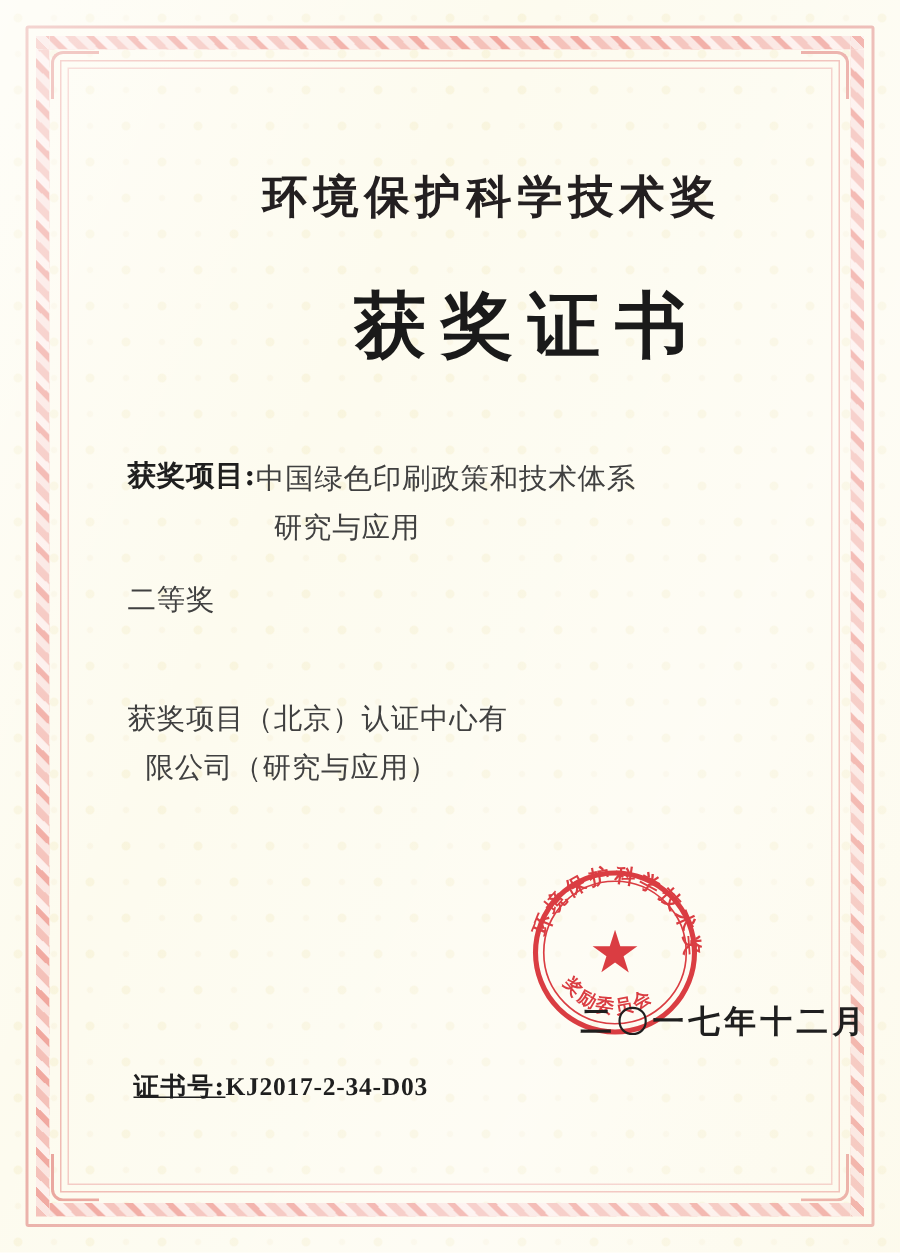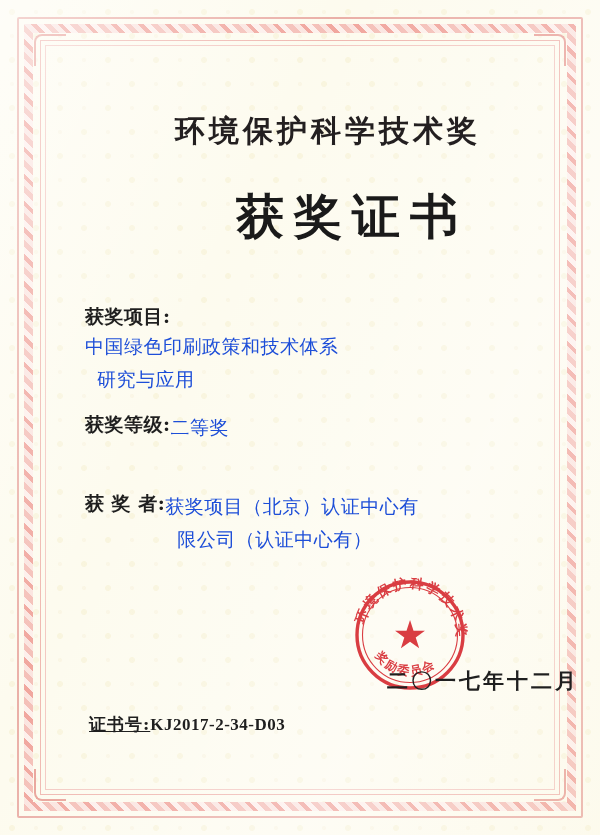--- a/index.html
+++ b/index.html
@@ -142,31 +142,31 @@
     font-size: 19px;
     font-weight: bold;
     color: #1f1f1f;
     letter-spacing: 0.5px;
     white-space: nowrap;
     padding-top: 1px;
   }
   .field-value {
     flex: 1 1 auto;
     font-size: 19px;
-    color: #1d4ed8;
+    color: #404040;
     line-height: 1.75;
     letter-spacing: 0.5px;
   }
   .field-value .line2 {
     display: block;
     padding-left: 12px;
     font-family: Liberation Serif, serif;
   }
 
-  .gap-project { margin-bottom: 14px; flex-direction: column; }
+  .gap-project { margin-bottom: 14px; }
   .gap-level   { margin-bottom: 46px; }
 
   
   .seal {
     position: absolute;
     left: 298px;
     top: 523px;
     width: 134px;
     height: 134px;
   }
@@ -230,31 +230,29 @@
 
       <div class="field-row gap-project">
         <div class="field-label">获奖项目:</div>
         <div class="field-value">
           <span>中国绿色印刷政策和技术体系</span>
           <span class="line2">研究与应用</span>
         </div>
       </div>
 
       <div class="field-row gap-level">
-        <div class="field-label">获奖等级:</div>
         <div class="field-value">
           <span>二等奖</span>
         </div>
       </div>
 
       <div class="field-row">
-        <div class="field-label">获 奖 者:</div>
         <div class="field-value">
           <span>获奖项目（北京）认证中心有</span>
-          <span class="line2">限公司（认证中心有）</span>
+          <span class="line2">限公司（研究与应用）</span>
         </div>
       </div>
 
     </div>
 
     <div class="seal">
       <svg width="134" height="134" viewBox="0 0 134 134" xmlns="http://www.w3.org/2000/svg">
         <defs>
           <path id="sealArcOuter" d="M 67,67 m -50,0 a 50,50 0 1,1 100,0 a 50,50 0 1,1 -100,0"></path>
           <path id="sealArcText" d="M 20,67 a 47,47 0 1,1 94,0"></path>

